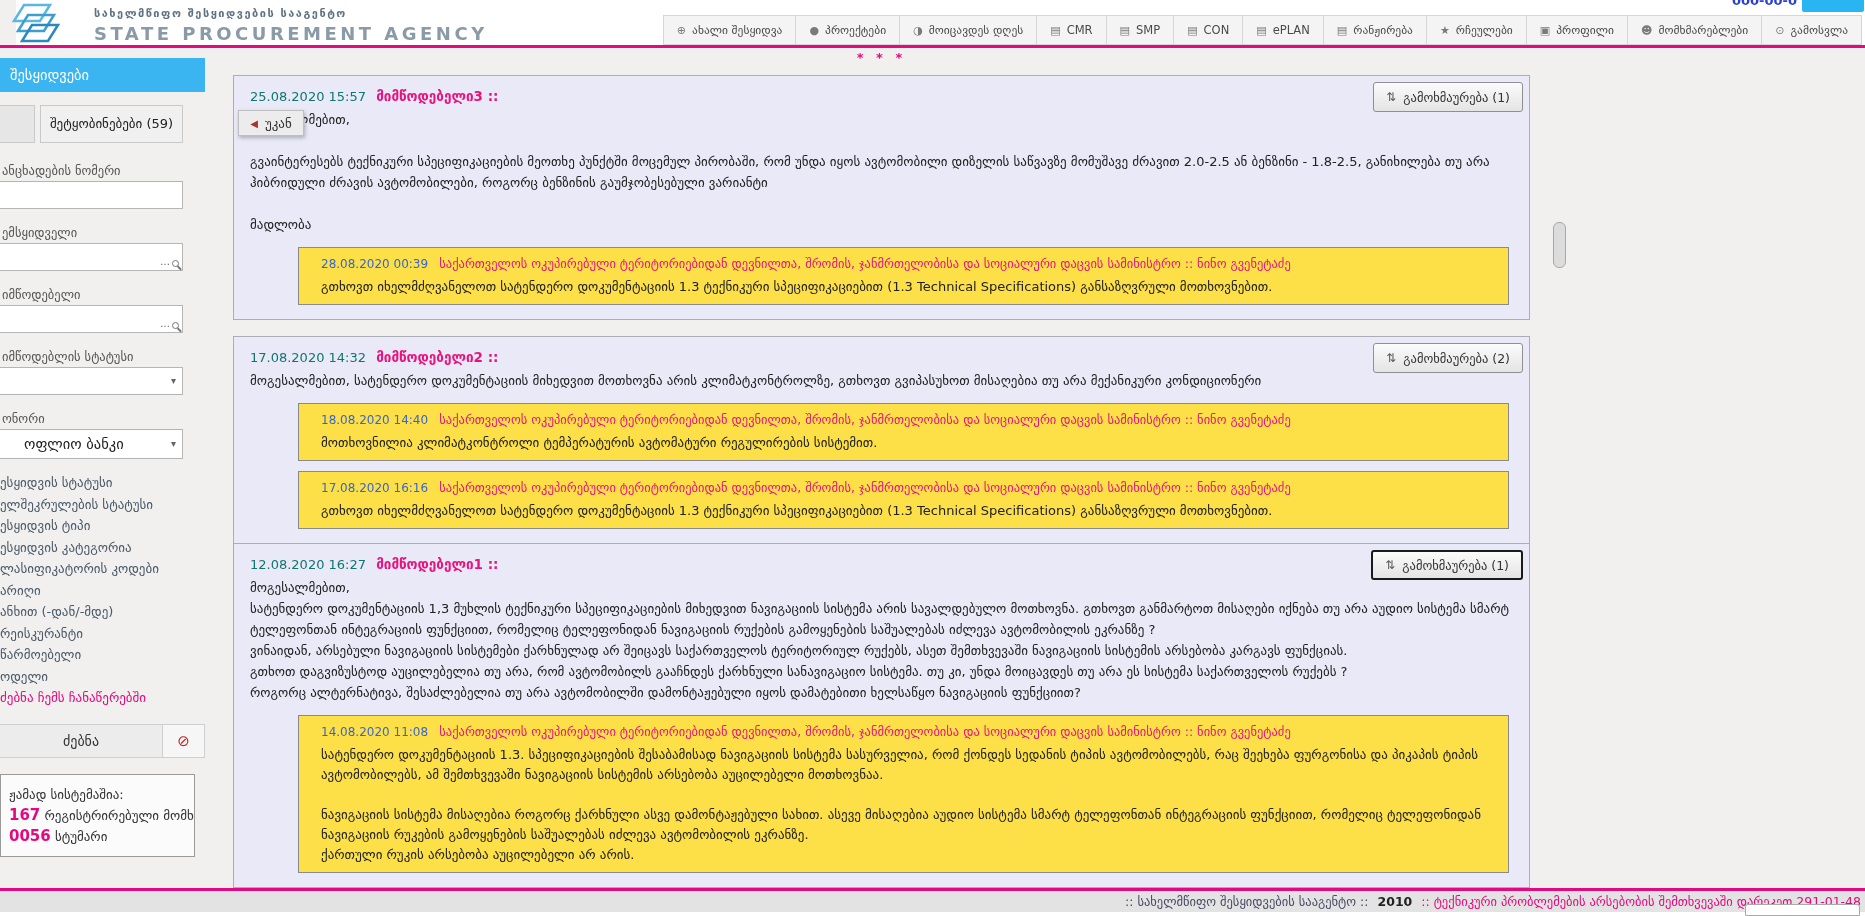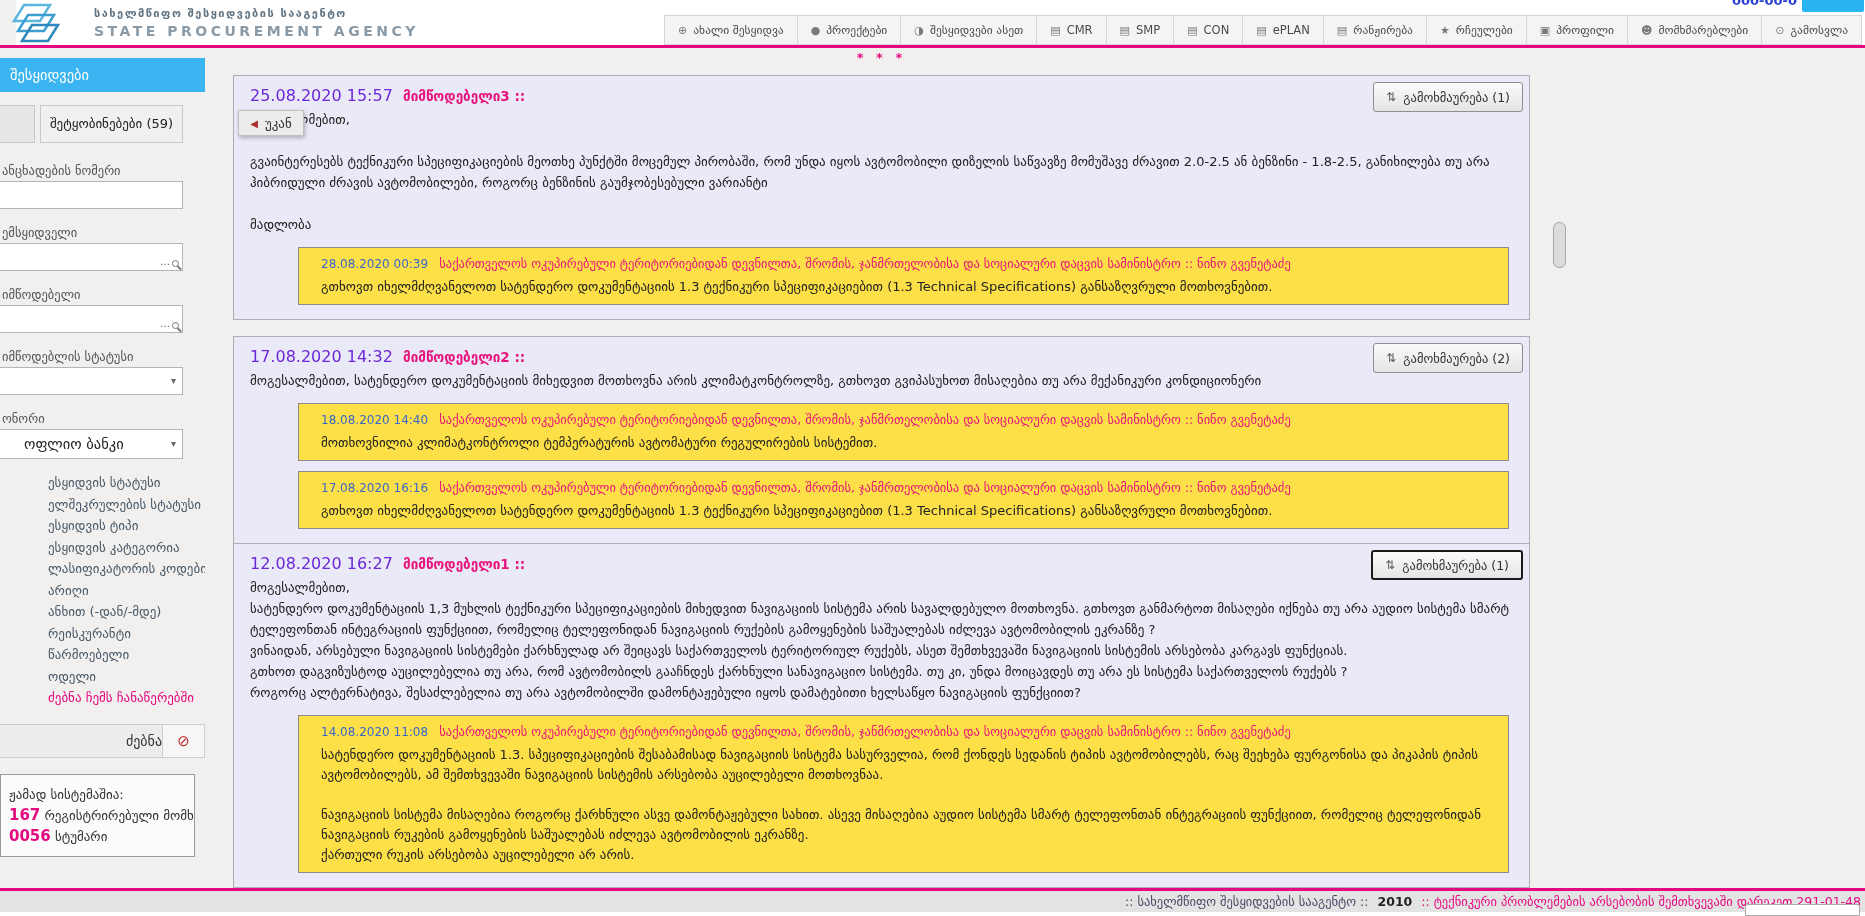--- a/index.html
+++ b/index.html
@@ -13,21 +13,21 @@
 
   
   .topbar-phone { position:absolute; top:-7px; right:68px; font-size:13px; font-weight:bold; color:#2a3fd4; z-index:30;}
   .topbar-badge { position:absolute; top:-5px; right:1px; width:62px; height:17px; background:#29b5f2; border-radius:2px; z-index:30;}
 
   
   .header { position:absolute; top:0; left:16px; right:0; height:45px; background:#ffffff; z-index:20; }
   .logo { position:absolute; left:-6px; top:1px; }
   .logo-text { position:absolute; left:78px; top:7px; }
   .logo-ka { font-size:11px; color:#5f7280; letter-spacing:1.5px; font-weight:bold; }
-  .logo-en { font-size:14px; color:#8a9aa6; letter-spacing:3.5px; margin-top:3px; font-weight:bold; }
+  .logo-en { font-size:18px; color:#8a9aa6; letter-spacing:3.5px; margin-top:3px; font-weight:bold; }
   .nav { position:absolute; right:3px; top:15px; height:30px; display:flex; }
   .nav-item {
     display:flex; align-items:center; gap:6px;
     background:#f4f4f4; border:1px solid #d6d6d6; border-right:none;
     padding:0 13px; font-size:11.5px; color:#4a4a4a; white-space:nowrap; cursor:pointer;
   }
   .nav-item:last-child { border-right:1px solid #d6d6d6; }
   .nav-ico { font-size:11px; color:#7a7a7a; }
 
   .accent-line { position:absolute; top:45px; left:0; right:0; height:3px; background:#e5097f; z-index:21; }
@@ -41,36 +41,36 @@
   .sb-label { margin:16px 0 3px 2px; font-size:12.5px; color:#555; white-space:nowrap; }
   .sb-label.first { margin-top:20px; }
   .sb-input { position:relative; width:183px; height:28px; background:#fff; border:1px solid #b5b5b5; border-left:none; }
   .lookup { position:absolute; right:3px; bottom:3px; font-size:10px; color:#666; display:flex; align-items:flex-end; gap:2px;}
   .mag { display:inline-block; width:7px; height:7px; border:1.5px solid #777; border-radius:50%; position:relative; }
   .mag::after { content:""; position:absolute; width:5px; height:1.5px; background:#777; transform:rotate(45deg); right:-4px; bottom:-2px; }
   .sb-select { position:relative; width:183px; height:28px; background:#fff; border:1px solid #b5b5b5; border-left:none; font-size:14px; color:#222; line-height:26px; padding-left:4px; white-space:nowrap; overflow:hidden;}
   .sb-select.tall { height:30px; line-height:28px; font-size:14.5px;padding-left:24px; }
   .chev { position:absolute; right:6px; top:50%; transform:translateY(-50%); font-size:10px; color:#666; }
   .sb-links { margin-top:13px; list-style:none; }
-  .sb-links li { line-height:21.5px; font-size:13px; color:#4a5a6a; white-space:nowrap; cursor:pointer;margin-left:48px; }
+  .sb-links li { line-height:21.5px; font-size:13px; color:#4a5a6a; white-space:nowrap; cursor:pointer; }
   .sb-links li.pink { color:#e5097f; }
   .sb-search { margin-top:15px; display:flex; height:34px; }
-  .btn-search { width:163px; background:#ececec; border:1px solid #cfcfcf; border-left:none; font-size:14px; color:#333; text-align:right; line-height:32px; cursor:pointer; }
+  .btn-search { width:163px; background:#ececec; border:1px solid #cfcfcf; border-left:none; font-size:14px; color:#333; text-align:center; line-height:32px; cursor:pointer; }
   .btn-clear { width:42px; background:#f6f6f6; border:1px solid #cfcfcf; border-left:none; color:#c42222; font-size:15px; text-align:center; line-height:32px; cursor:pointer; }
   .sb-stats { margin-top:16px; width:195px; border:1px solid #9a9a9a; background:#fbfbfb; padding:9px 0 9px 8px; font-size:13px; color:#333; overflow:hidden; }
   .sb-stats .row { white-space:nowrap; line-height:21px; }
   .stat-num { color:#e5097f; font-weight:bold; font-size:15px; }
 
   
   .main { position:absolute; left:205px; top:48px; right:0; bottom:28px; }
   .stars { position:absolute; top:2px; left:28px; width:1297px; text-align:center; color:#e5097f; font-weight:bold; font-size:13px; letter-spacing:4px; }
 
   .thread { position:absolute; left:28px; width:1297px; background:#e9e9f7; border:1px solid #adadb8; padding:12px 16px; font-size:13px; }
   .thread-head { line-height:16px; }
-  .t-date { color:#6d28d9; font-size:16px; }
+  .t-date { color:#0f766e; font-size:13px; }
   .t-author { color:#e8147d; font-weight:bold; font-size:13.5px; margin-left:6px; }
   .feedback-btn { position:absolute; top:6px; right:6px; height:30px; padding:0 12px;
     background:linear-gradient(#fbfbfb,#e4e4e4); border:1px solid #8f8f8f; border-radius:3px;
     font-size:12.5px; color:#333; display:flex; align-items:center; gap:7px; cursor:pointer; font-family:inherit; }
   .feedback-btn.focused { border:2px solid #1a1a1a; }
   .sort-ico { font-size:12px; color:#555; }
   .thread-body { margin-top:4px; white-space:pre-line; line-height:21px; color:#222; }
   .reply { background:#fde047; border:1px solid #8a8a8a; margin:12px 4px 2px 48px; padding:7px 22px; }
   .reply-head { line-height:18px; margin-bottom:4px; }
   .r-date { color:#3a66c8; font-size:12px; margin-right:7px; }
@@ -122,21 +122,21 @@
     <a class="nav-item">
         <span class="nav-ico">⊕</span>
         <span>ახალი შესყიდვა</span>
       </a>
     <a class="nav-item">
         <span class="nav-ico">●</span>
         <span>პროექტები</span>
       </a>
     <a class="nav-item">
         <span class="nav-ico">◑</span>
-        <span>შესყიდვები ასეთ</span>
+        <span>მოიცავდეს დღეს</span>
       </a>
     <a class="nav-item">
         <span class="nav-ico">▤</span>
         <span>CMR</span>
       </a>
     <a class="nav-item">
         <span class="nav-ico">▤</span>
         <span>SMP</span>
       </a>
     <a class="nav-item">

